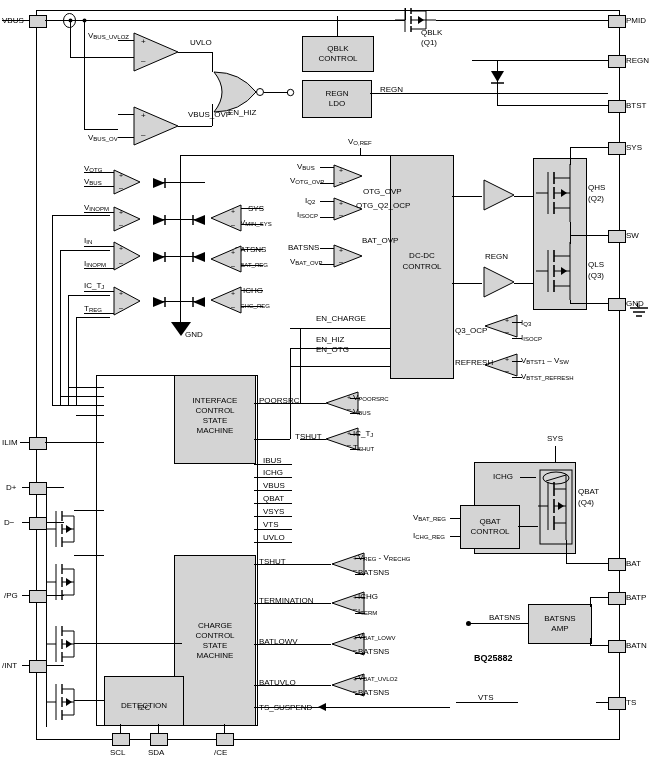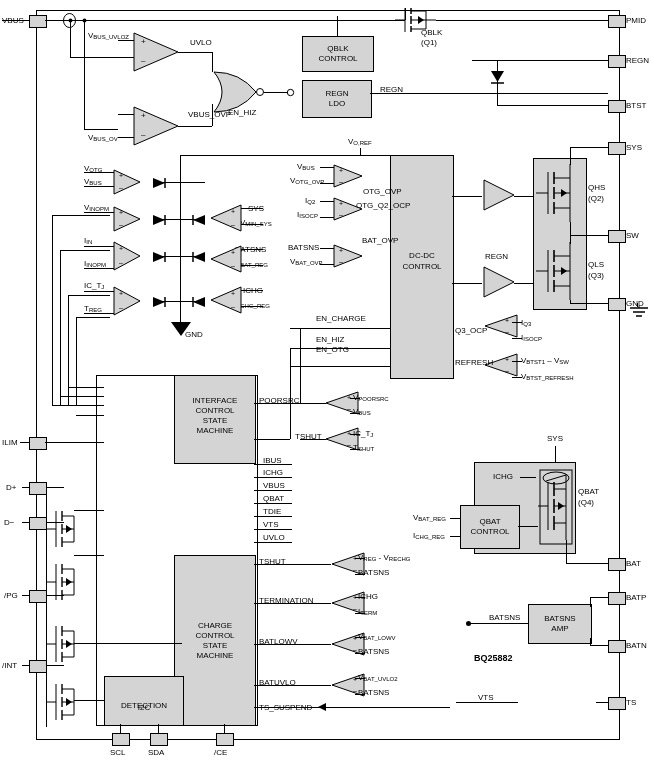--- a/index.html
+++ b/index.html
@@ -443,21 +443,21 @@
     <div class="btxt" style="top:24px;">DETECTION</div>
   </div>
   <div class="ln vl" style="left:120px;top:724px;height:9px;"></div>
   <div class="ln vl" style="left:158px;top:724px;height:9px;"></div>
   <div class="ln vl" style="left:224px;top:724px;height:9px;"></div>
 
   <div class="lbl" style="left:263px;top:456px;">IBUS</div>
   <div class="lbl" style="left:263px;top:468px;">ICHG</div>
   <div class="lbl" style="left:263px;top:481px;">VBUS</div>
   <div class="lbl" style="left:263px;top:494px;">QBAT</div>
-  <div class="lbl" style="left:263px;top:507px;">TDIE</div>
+  <div class="lbl" style="left:263px;top:507px;">VSYS</div>
   <div class="lbl" style="left:263px;top:520px;">VTS</div>
   <div class="lbl" style="left:263px;top:533px;">UVLO</div>
   <div class="ln hl" style="left:254px;top:464px;width:38px;"></div>
   <div class="ln hl" style="left:254px;top:477px;width:38px;"></div>
   <div class="ln hl" style="left:254px;top:490px;width:38px;"></div>
   <div class="ln hl" style="left:254px;top:503px;width:38px;"></div>
   <div class="ln hl" style="left:254px;top:516px;width:38px;"></div>
   <div class="ln hl" style="left:254px;top:529px;width:38px;"></div>
   <div class="ln hl" style="left:254px;top:542px;width:38px;"></div>
 

